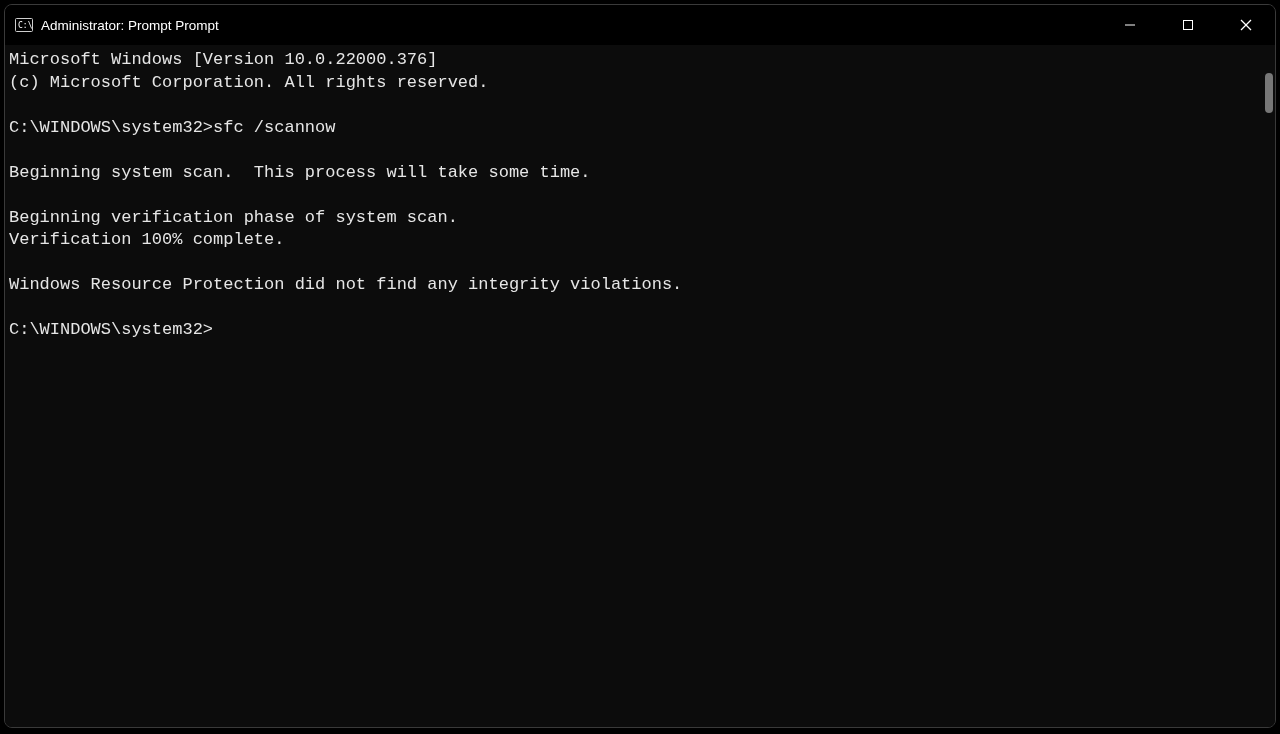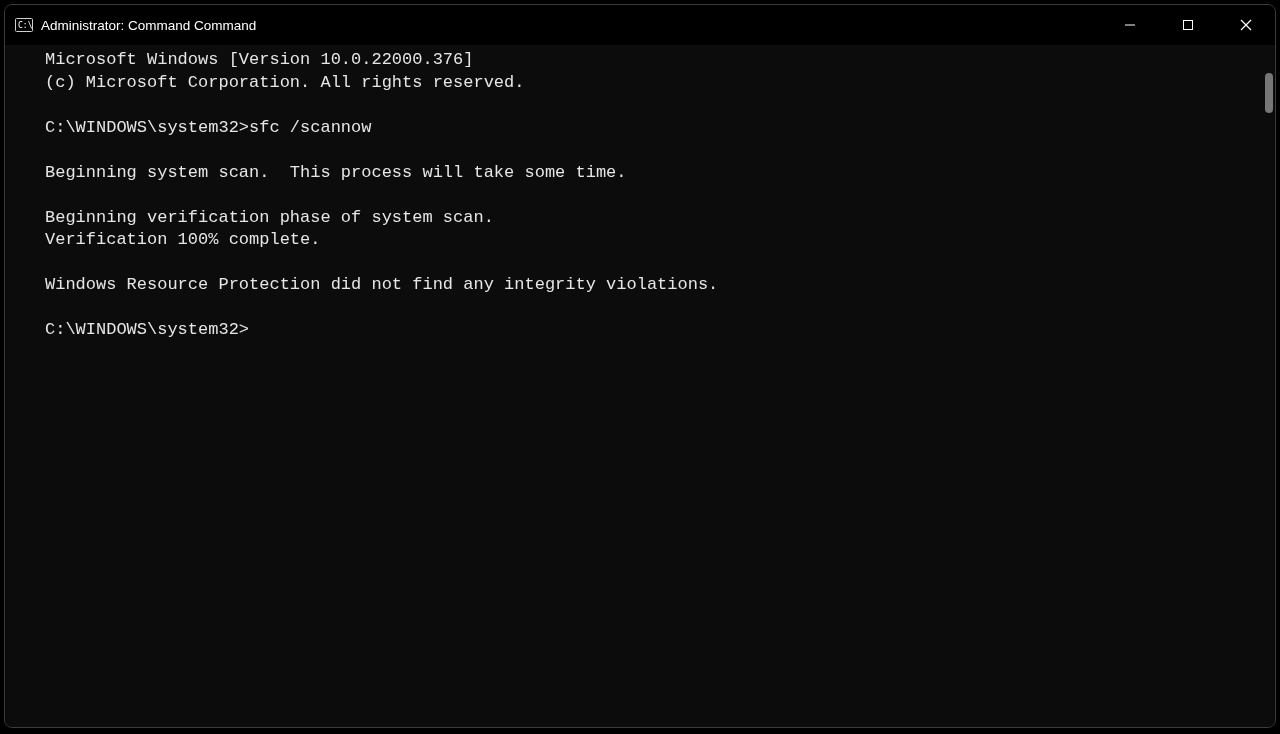--- a/index.html
+++ b/index.html
@@ -70,21 +70,20 @@
       background: #0c0c0c;
       color: #e6e6e6;
       font-family: Consolas, "Courier New", monospace;
       font-size: 17px;
       line-height: 22.5px;
       padding: 4px 2px 2px 4px;
       overflow: hidden;
     }
     .console-content {
       white-space: pre;
-      margin-left: 36px;
     }
     .scrollbar-track {
       position: absolute;
       top: 0;
       right: 0;
       width: 14px;
       height: 100%;
       background: transparent;
     }
     .scrollbar-thumb {
@@ -101,21 +100,21 @@
 <body>
 
 <div class="window">
   <div class="titlebar">
     <span class="titlebar-icon">
       <svg width="18" height="14" viewBox="0 0 18 14">
         <rect x="0.5" y="0.5" width="17" height="13" rx="1" ry="1" fill="#000" stroke="#cfcfcf" stroke-width="1"></rect>
         <text x="3" y="10" font-family="Consolas, monospace" font-size="8" fill="#fff">C:\</text>
       </svg>
     </span>
-    <span class="titlebar-title">Administrator: Command Command</span>
+    <span class="titlebar-title">Administrator: Prompt Prompt</span>
     <span class="titlebar-spacer"></span>
     <div class="win-controls">
       <button class="win-btn" aria-label="Minimize">
         <svg width="12" height="12" viewBox="0 0 12 12">
           <line x1="1" y1="6" x2="11" y2="6" stroke="#fff" stroke-width="1"></line>
         </svg>
       </button>
       <button class="win-btn" aria-label="Maximize">
         <svg width="12" height="12" viewBox="0 0 12 12">
           <rect x="1.5" y="1.5" width="9" height="9" fill="none" stroke="#fff" stroke-width="1"></rect>

